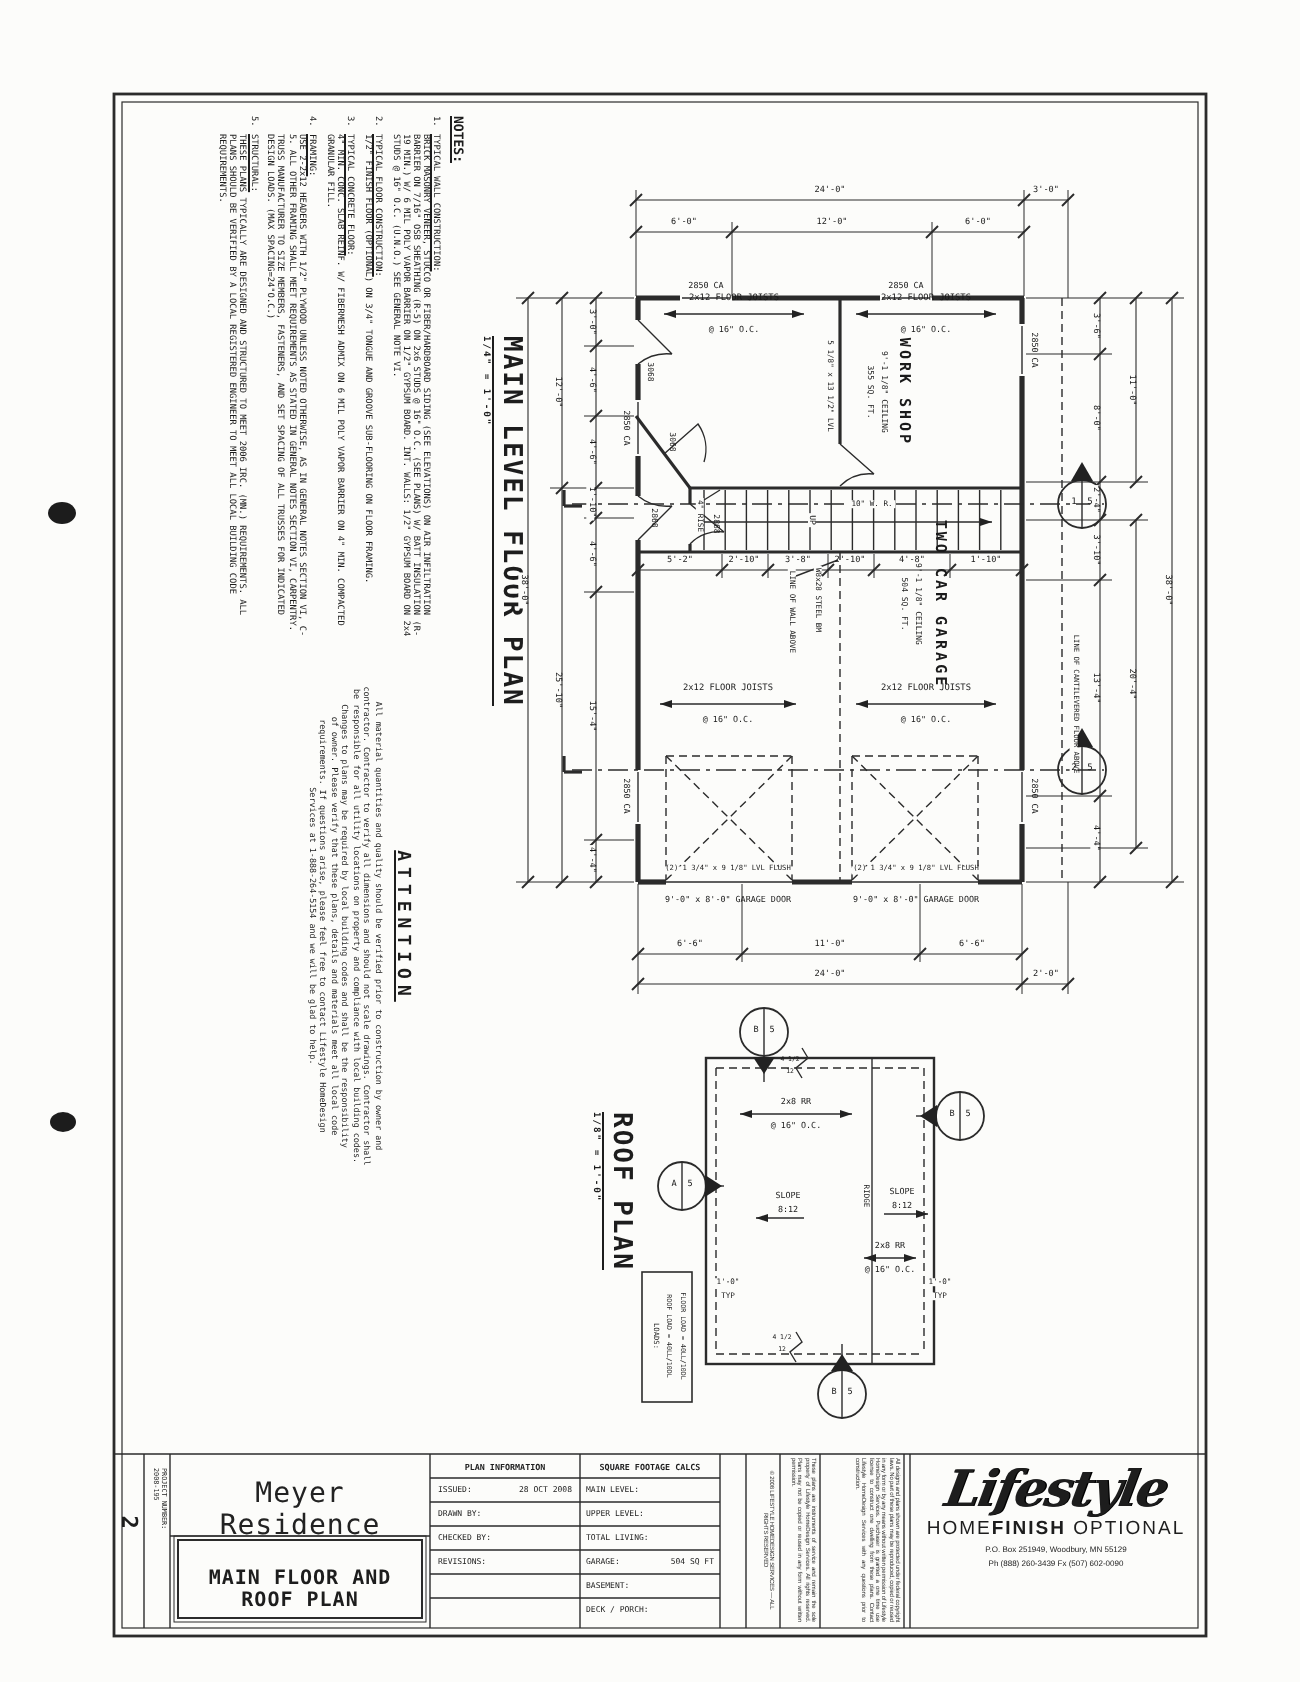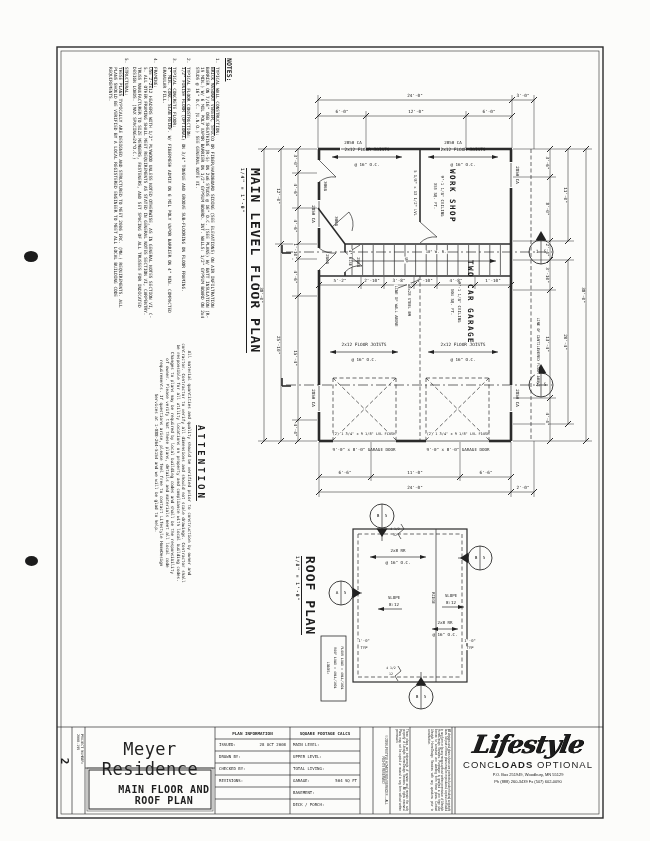--- a/index.html
+++ b/index.html
@@ -27,21 +27,21 @@
   .ntitle{display:block;text-decoration:underline;}
   #attention-block{text-align:left;}
   #attention-head{font-size:9px;letter-spacing:3px;font-weight:700;text-decoration:underline;
                   text-align:center;margin-bottom:4px;}
   #attention-body{font-size:4.2px;line-height:1.32;white-space:pre-line;text-align:center;}
   .hole{position:absolute;background:#1c1c1c;border-radius:50%;}
   
   .tbtxt{position:absolute;font-family:"DejaVu Sans Mono",monospace;}
   .hdr{font-size:4.2px;font-weight:700;text-align:center;}
   .rowl{font-size:4px;} .rowv{font-size:4px;text-align:right;}
-  #meyer{font-size:17px;letter-spacing:.5px;color:#222;text-align:center;}
+  #meyer{font-size:14px;letter-spacing:.5px;color:#222;text-align:center;}
   #sheet-title{font-size:10px;font-weight:700;letter-spacing:.5px;text-align:center;}
   #sheetnum{font-size:11px;font-weight:700;text-align:center;}
   #projnum{font-size:3.4px;line-height:1.25;}
   .fine{font-size:3px;line-height:1.12;color:#2d2d2d;text-align:justify;
         font-family:"Liberation Sans",sans-serif;letter-spacing:-0.1px;}
   #logo-script{font-family:"DejaVu Serif",serif;font-style:italic;font-weight:700;
                font-size:25px;letter-spacing:-1px;transform:skewX(-10deg);
                text-shadow:0.7px 0 0 #000;text-align:center;}
   #logo-line{font-family:"Liberation Sans",sans-serif;font-size:9.5px;letter-spacing:1px;text-align:center;}
   #logo-line b{font-weight:700;}
@@ -329,33 +329,33 @@
     <div class="scale">1/8" = 1'-0"</div>
   </div>
 
   <div class="rot" id="sheetnum" style="left:71px;top:750px;width:22px;height:13px;">2</div>
   <div class="rot" id="projnum" style="left:84px;top:734px;width:60px;height:12px;">
     <div>PROJECT NUMBER:</div>
     <div>2008-195</div>
   </div>
 
   <div class="tbtxt" id="meyer" style="left:85px;top:739px;width:130px;">Meyer Residence</div>
-  <div class="tbtxt" id="sheet-title" style="left:89px;top:784px;width:122px;padding-left:14px;">MAIN FLOOR AND ROOF PLAN</div>
+  <div class="tbtxt" id="sheet-title" style="left:89px;top:784px;width:122px;">MAIN FLOOR AND ROOF PLAN</div>
 
   <div class="tbtxt hdr" style="left:215px;top:731px;width:75px;">PLAN INFORMATION</div>
   <div class="tbtxt hdr" style="left:290px;top:731px;width:70px;">SQUARE FOOTAGE CALCS</div>
   <div id="tb-rows"></div>
 
   <div class="rot fine" style="left:387px;top:731px;width:78px;height:12px;text-align:center;">© 2008 LIFESTYLE HOMEDESIGN SERVICES — ALL RIGHTS RESERVED</div>
   <div class="rot fine" style="left:408px;top:729px;width:82px;height:17px;">These plans are instruments of service and remain the sole property of Lifestyle HomeDesign Services. All rights reserved. Plans may not be copied or reused in any form without written permission.</div>
   <div class="rot fine" style="left:450px;top:729px;width:82px;height:40px;">All designs and plans shown are protected under federal copyright laws. No part of these plans may be reproduced, copied or reused in any form or by any means without written permission of Lifestyle HomeDesign Services. Purchaser is granted a one time use license to construct one dwelling from these plans. Contact Lifestyle HomeDesign Services with any questions prior to construction.</div>
 
   <div class="tbtxt" id="logo-script" style="left:457px;top:730px;width:142px;">Lifestyle</div>
   <div class="tbtxt" id="logo-line" style="left:457px;top:759px;width:142px;">
-    <span>CONC</span><b>LOADS</b><span> OPTIONAL</span>
+    <span>HOME</span><b>FINISH</b><span> OPTIONAL</span>
   </div>
   <div class="tbtxt logo-small" style="left:457px;top:772px;width:142px;">P.O. Box 251949, Woodbury, MN 55129</div>
   <div class="tbtxt logo-small" style="left:457px;top:779px;width:142px;">Ph (888) 260-3439   Fx (507) 602-0090</div>
 
 <span class="lbl" style="left: 415px; top: 96px; font-size: 4.3px;">24'-0"</span>
     <span class="lbl" style="left: 523px; top: 96px; font-size: 4.3px;">3'-0"</span>
     <span class="lbl" style="left: 342px; top: 112px; font-size: 4.3px;">6'-0"</span>
     <span class="lbl" style="left: 416px; top: 112px; font-size: 4.3px;">12'-0"</span>
     <span class="lbl" style="left: 489px; top: 112px; font-size: 4.3px;">6'-0"</span>
     <span class="lbl" style="left: 353px; top: 143px; font-size: 4.2px;">2850 CA</span>

